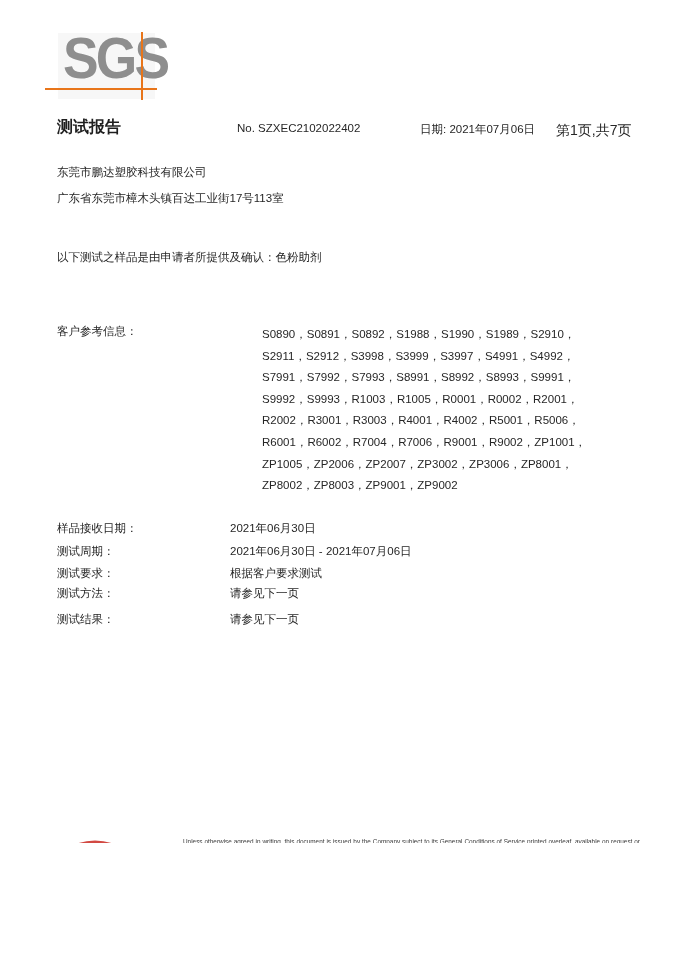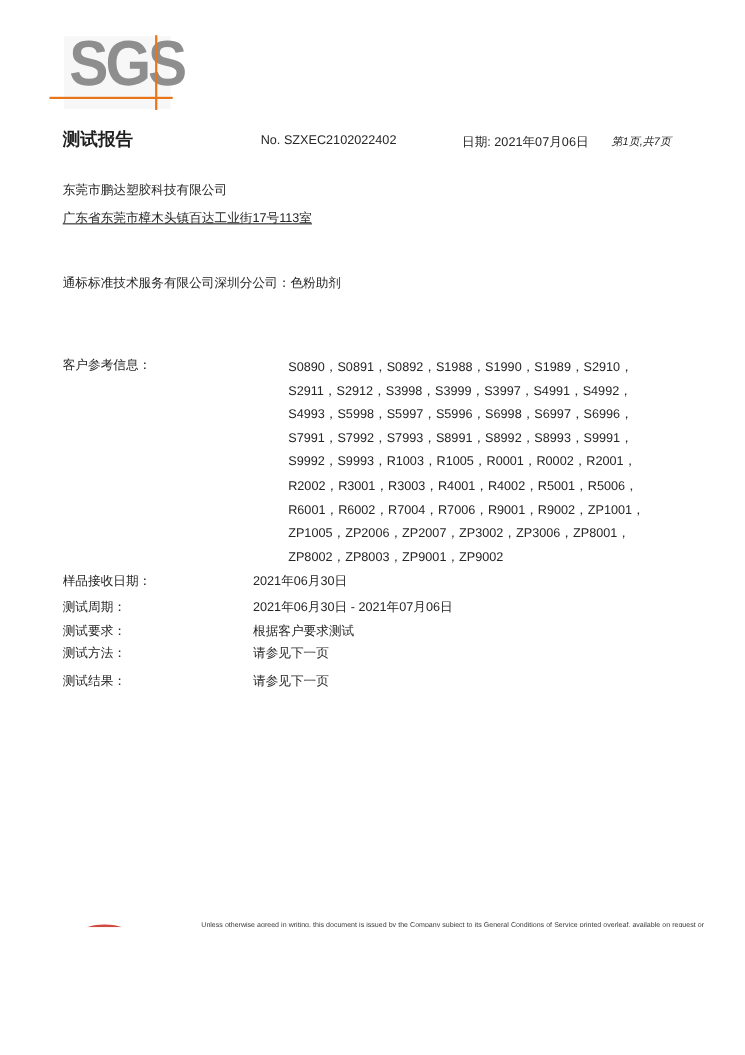--- a/index.html
+++ b/index.html
@@ -10,24 +10,24 @@
   .logo-box{position:absolute;left:58px;top:33px;width:97px;height:66px;background:#f7f7f7;}
   .logo-text{position:absolute;left:63px;top:24px;font-size:58px;font-weight:bold;color:#8e8e8e;
              letter-spacing:-3px;transform:scale(.92,1);transform-origin:left top;}
   .logo-hline{position:absolute;left:45px;top:88px;width:112px;height:2px;background:#e8751a;}
   .logo-vline{position:absolute;left:141px;top:32px;width:2px;height:68px;background:#e8751a;}
 
   
   .title{position:absolute;left:57px;top:117px;font-size:16px;font-weight:bold;color:#1f1f1f;text-align:center;}
   .report-no{position:absolute;left:237px;top:122px;font-size:11.5px;color:#262626;}
   .report-date{position:absolute;left:420px;top:122px;font-size:11.5px;color:#262626;}
-  .report-pages{position:absolute;left:556px;top:122px;font-size:10px;color:#262626;font-style:italic;}
+  .report-pages{position:absolute;left:556px;top:122px;font-size:14px;color:#262626;}
 
   .applicant-name{position:absolute;left:57px;top:165px;font-size:11.5px;color:#262626;}
-  .applicant-address{position:absolute;left:57px;top:191px;font-size:11.5px;color:#262626;text-decoration:underline;}
+  .applicant-address{position:absolute;left:57px;top:191px;font-size:11.5px;color:#262626;}
 
   .statement{position:absolute;left:57px;top:250px;font-size:11.5px;color:#262626;}
 
   .frow{position:absolute;left:57px;font-size:11.5px;color:#262626;display:flex;align-items:flex-start;}
   .flabel{display:inline-block;width:173px;flex:0 0 173px;}
   .fvalue{display:inline-block;}
   .ref-lines div{line-height:21.6px;margin-left:32px;}
 
   .conclusion-row{position:absolute;left:57px;top:632px;font-size:11.5px;display:flex;}
   .conclusion-text{width:412px;line-height:18.2px;text-align:justify;color:#262626;}
@@ -61,28 +61,27 @@
   <div class="logo-vline"></div>
 
   <div class="title">测试报告</div>
   <div class="report-no">No. SZXEC2102022402</div>
   <div class="report-date">日期: 2021年07月06日</div>
   <div class="report-pages">第1页,共7页</div>
 
   <div class="applicant-name">东莞市鹏达塑胶科技有限公司</div>
   <div class="applicant-address">广东省东莞市樟木头镇百达工业街17号113室</div>
 
-  <div class="statement">通标标准技术服务有限公司深圳分公司：色粉助剂</div>
+  <div class="statement">以下测试之样品是由申请者所提供及确认：色粉助剂</div>
 
   <div class="frow" style="top:324px">
     <span class="flabel">客户参考信息：</span>
     <span class="fvalue ref-lines">
       <div>S0890，S0891，S0892，S1988，S1990，S1989，S2910，</div>
       <div>S2911，S2912，S3998，S3999，S3997，S4991，S4992，</div>
-      <div>S4993，S5998，S5997，S5996，S6998，S6997，S6996，</div>
       <div>S7991，S7992，S7993，S8991，S8992，S8993，S9991，</div>
       <div>S9992，S9993，R1003，R1005，R0001，R0002，R2001，</div>
       <div>R2002，R3001，R3003，R4001，R4002，R5001，R5006，</div>
       <div>R6001，R6002，R7004，R7006，R9001，R9002，ZP1001，</div>
       <div>ZP1005，ZP2006，ZP2007，ZP3002，ZP3006，ZP8001，</div>
       <div>ZP8002，ZP8003，ZP9001，ZP9002</div>
     </span>
   </div>
   <div class="frow" style="top:521px">
     <span class="flabel">样品接收日期：</span>

